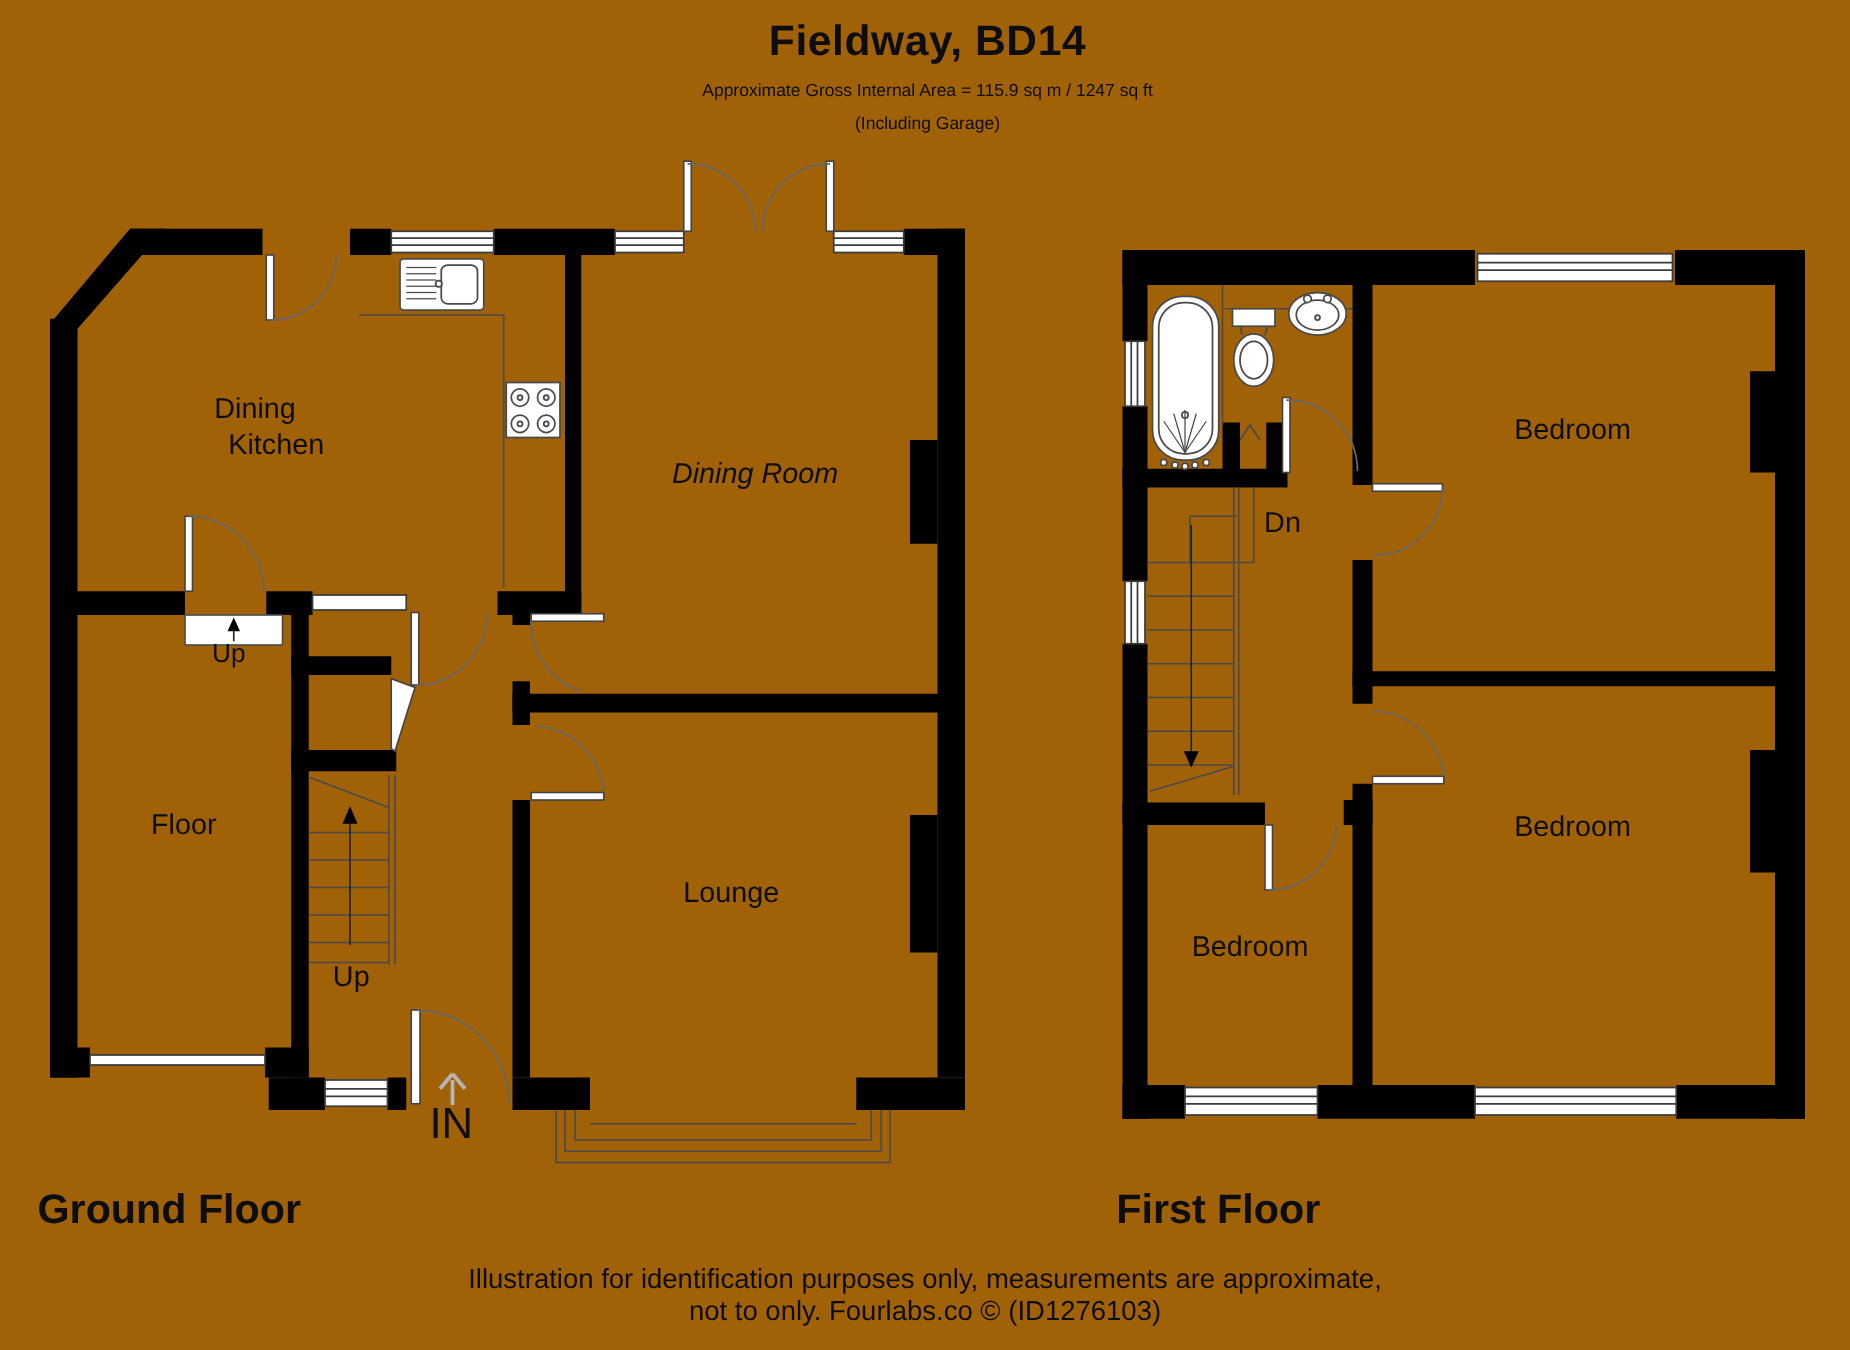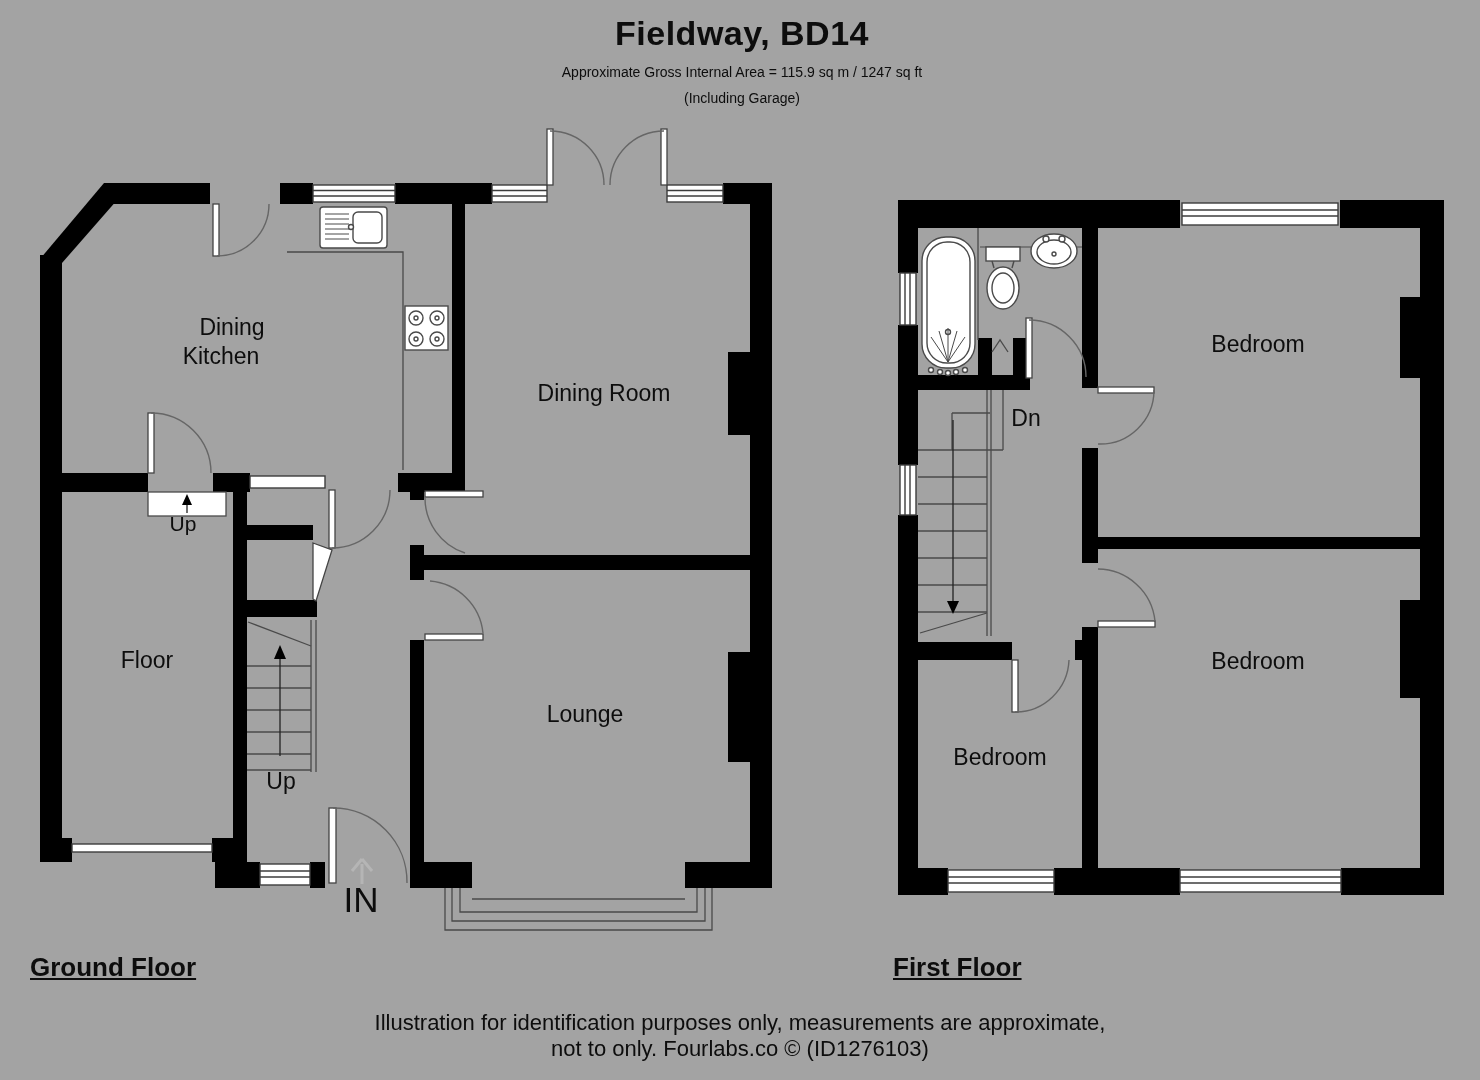--- a/index.html
+++ b/index.html
@@ -1,38 +1,38 @@
 <!DOCTYPE html>
 <html><head>
 <meta charset="utf-8">
 <style>
   html,body{margin:0;padding:0;background:#ffffff;}
   .canvas{
     position:relative;
     width:1480px;
     height:1080px;
-    background:#a3a3a3;
+    background:#a16207;
     font-family:"Liberation Sans", sans-serif;
     overflow:hidden;
   }
   .plan-svg{position:absolute;left:0;top:0;}
   .lbl{
     position:absolute;
     transform:translate(-50%,-50%);
     white-space:nowrap;
     color:#0d0d0d;
     line-height:1;
   }
   .lbl.left-anchor{transform:translate(0,-50%);}
   .fs-title{font-size:34px;font-weight:bold;letter-spacing:0.5px;}
   .fs-sub{font-size:14px;}
   .fs-room{font-size:23px;}
   .fs-note{font-size:21px;}
   .fs-in{font-size:35px;}
-  .fs-floor{font-size:26px;font-weight:bold;text-decoration:underline;}
+  .fs-floor{font-size:33px;font-weight:bold;}
   .fs-footer{font-size:22px;}
 </style>
 </head>
 <body>
 
 <div class="canvas">
 
   <svg class="plan-svg" width="1480" height="1080" viewBox="0 0 1480 1080">
 
     <g>
@@ -320,23 +320,23 @@
         <circle cx="1062" cy="239" r="3"></circle>
         <circle cx="1054" cy="254" r="2"></circle>
       </g>
     </g>
   </svg>
 
   <div class="lbl fs-title" style="left:742px;top:33px;">Fieldway, BD14</div>
   <div class="lbl fs-sub" style="left:742px;top:72px;">Approximate Gross Internal Area = 115.9 sq m / 1247 sq ft</div>
   <div class="lbl fs-sub" style="left:742px;top:98px;text-align:center;">(Including Garage)</div>
 
-  <div class="lbl fs-room" style="left:232px;top:327px;">Dining</div>
+  <div class="lbl fs-room" style="left:204px;top:327px;">Dining</div>
   <div class="lbl fs-room" style="left:221px;top:356px;">Kitchen</div>
-  <div class="lbl fs-room" style="left:604px;top:393px;">Dining Room</div>
+  <div class="lbl fs-room" style="left:604px;top:379px;font-style:italic;">Dining Room</div>
   <div class="lbl fs-room" style="left:147px;top:660px;">Floor</div>
   <div class="lbl fs-room" style="left:585px;top:714px;">Lounge</div>
   <div class="lbl fs-note" style="left:183px;top:523px;">Up</div>
   <div class="lbl fs-room" style="left:281px;top:781px;">Up</div>
   <div class="lbl fs-in" style="left:361px;top:899px;">IN</div>
 
   <div class="lbl fs-room" style="left:1258px;top:344px;">Bedroom</div>
   <div class="lbl fs-room" style="left:1258px;top:661px;">Bedroom</div>
   <div class="lbl fs-room" style="left:1000px;top:757px;">Bedroom</div>
   <div class="lbl fs-room" style="left:1026px;top:418px;">Dn</div>

